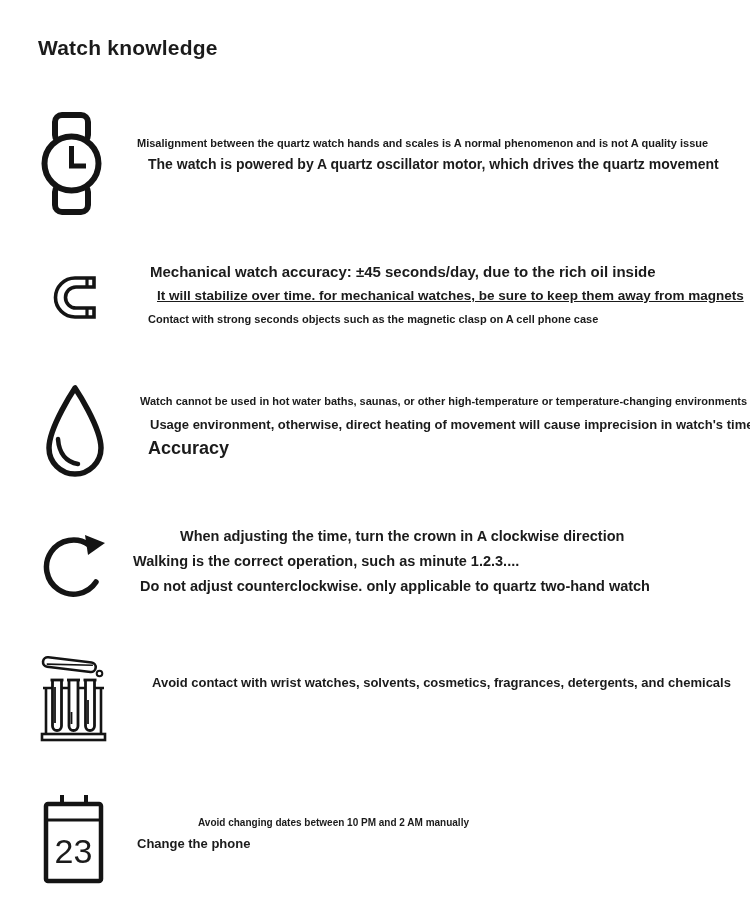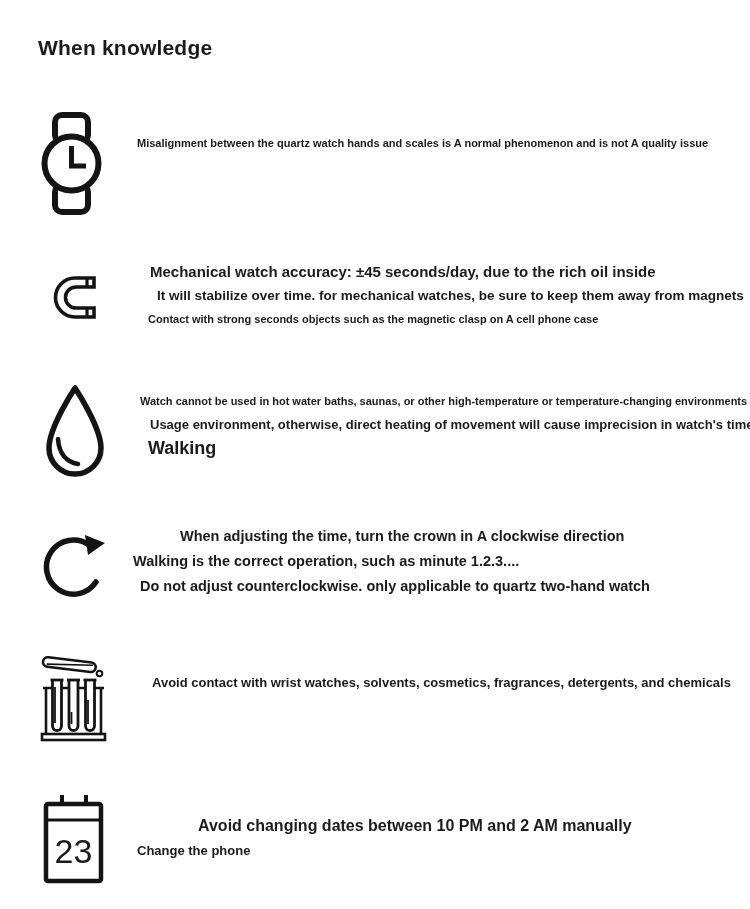--- a/index.html
+++ b/index.html
@@ -35,64 +35,65 @@
   .s5 .icon-col svg { margin-top:5px;  margin-left:2px; }
   .s6 .icon-col svg { margin-top:3px;  margin-left:4px; }
 
   
   .s1 .text-col { padding-top:25px; }
   .s1 .l1 { font-size:11px;   margin-left:32px; margin-bottom:6px; }
   .s1 .l2 { font-size:14px;   margin-left:43px; }
 
   .s2 .text-col { padding-top:1px; }
   .s2 .l1 { font-size:15px;   margin-left:45px; margin-bottom:7px; }
-  .s2 .l2 { font-size:13.5px; margin-left:52px; margin-bottom:9px; }
+  .s2 .l2 { font-size:13.5px; margin-left:52px; margin-bottom:9px;text-decoration:underline; }
   .s2 .l3 { font-size:11px;   margin-left:43px; }
 
   .s3 .text-col { padding-top:10px; }
   .s3 .l1 { font-size:11px;   margin-left:35px; margin-bottom:9px; }
   .s3 .l2 { font-size:13px;   margin-left:45px; margin-bottom:6px; }
   .s3 .l3 { font-size:18px;   margin-left:43px; }
 
   .s4 .text-col { padding-top:8px; }
   .s4 .l1 { font-size:14.5px; margin-left:75px; margin-bottom:8px; }
   .s4 .l2 { font-size:14.5px; margin-left:28px; margin-bottom:8px; }
   .s4 .l3 { font-size:14.5px; margin-left:35px; }
 
   .s5 .text-col { padding-top:30px; }
   .s5 .l1 { font-size:13px;   margin-left:47px; margin-bottom:6px; }
   .s5 .l2 { font-size:20px;   margin-left:35px; }
 
   .s6 .text-col { padding-top:27px; }
-  .s6 .l1 { font-size:16px;   margin-left:93px; margin-bottom:7px; }
+  .s6 .l1 { font-size:10px;   margin-left:93px; margin-bottom:7px; }
   .s6 .l2 { font-size:13px;   margin-left:32px; }
 
   svg { display:block; }
   .cal-num { font-family:"Liberation Sans", sans-serif; font-size:34px; font-weight:400; fill:#1b1b1b; }
 </style>
 </head>
 <body>
 
 <div class="page">
 
   <div class="header">
-    <div class="title">When knowledge</div>
+    <div class="title">Watch knowledge</div>
   </div>
 
   <div class="section s1">
     <div class="icon-col">
       <svg width="67" height="103" viewBox="0 0 67 103" aria-hidden="true">
         <rect x="17" y="3" width="33" height="27" rx="7" fill="none" stroke="#141414" stroke-width="6"></rect>
         <rect x="17" y="73" width="33" height="27" rx="7" fill="none" stroke="#141414" stroke-width="6"></rect>
         <circle cx="33.5" cy="51.5" r="27" fill="#ffffff" stroke="#141414" stroke-width="6"></circle>
         <path d="M33.5 34 V54 H48" fill="none" stroke="#141414" stroke-width="5"></path>
       </svg>
     </div>
     <div class="text-col">
       <span class="line l1">Misalignment between the quartz watch hands and scales is A normal phenomenon and is not A quality issue</span>
+      <span class="line l2">The watch is powered by A quartz oscillator motor, which drives the quartz movement</span>
     </div>
   </div>
 
   <div class="section s2">
     <div class="icon-col">
       <svg width="55" height="56" viewBox="0 0 55 56" aria-hidden="true">
         <path d="M44 8 H25 A19.5 19.5 0 0 0 25 47 H44 V38 H26 A10.5 10.5 0 0 1 26 17 H44 Z" fill="#ffffff" stroke="#141414" stroke-width="3.6" stroke-linejoin="miter"></path>
         <line x1="37" y1="8" x2="37" y2="17" stroke="#141414" stroke-width="3.2"></line>
         <line x1="37" y1="38" x2="37" y2="47" stroke="#141414" stroke-width="3.2"></line>
       </svg>
@@ -107,21 +108,21 @@
   <div class="section s3">
     <div class="icon-col">
       <svg width="66" height="97" viewBox="0 0 66 97" aria-hidden="true">
         <path d="M33 5 C33 5 7 44 7 65 A26 26 0 0 0 59 65 C59 44 33 5 33 5 Z" fill="none" stroke="#141414" stroke-width="5.5" stroke-linejoin="round"></path>
         <path d="M16 56 C17 70 24 79 36 81" fill="none" stroke="#141414" stroke-width="4.5" stroke-linecap="round"></path>
       </svg>
     </div>
     <div class="text-col">
       <span class="line l1">Watch cannot be used in hot water baths, saunas, or other high-temperature or temperature-changing environments</span>
       <span class="line l2">Usage environment, otherwise, direct heating of movement will cause imprecision in watch's timekeeping</span>
-      <span class="line l3">Walking</span>
+      <span class="line l3">Accuracy</span>
     </div>
   </div>
 
   <div class="section s4">
     <div class="icon-col">
       <svg width="65" height="77" viewBox="0 0 65 77" aria-hidden="true">
         <path d="M47 17 A27 27 0 1 0 54 54" fill="none" stroke="#141414" stroke-width="5.5" stroke-linecap="round"></path>
         <polygon points="43,7 63,15 46,27" fill="#141414"></polygon>
       </svg>
     </div>

